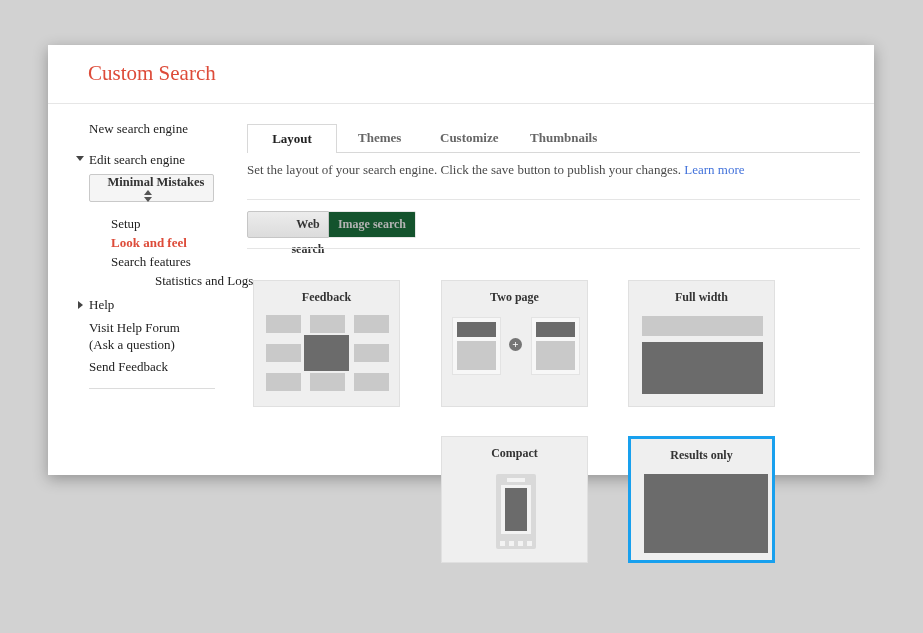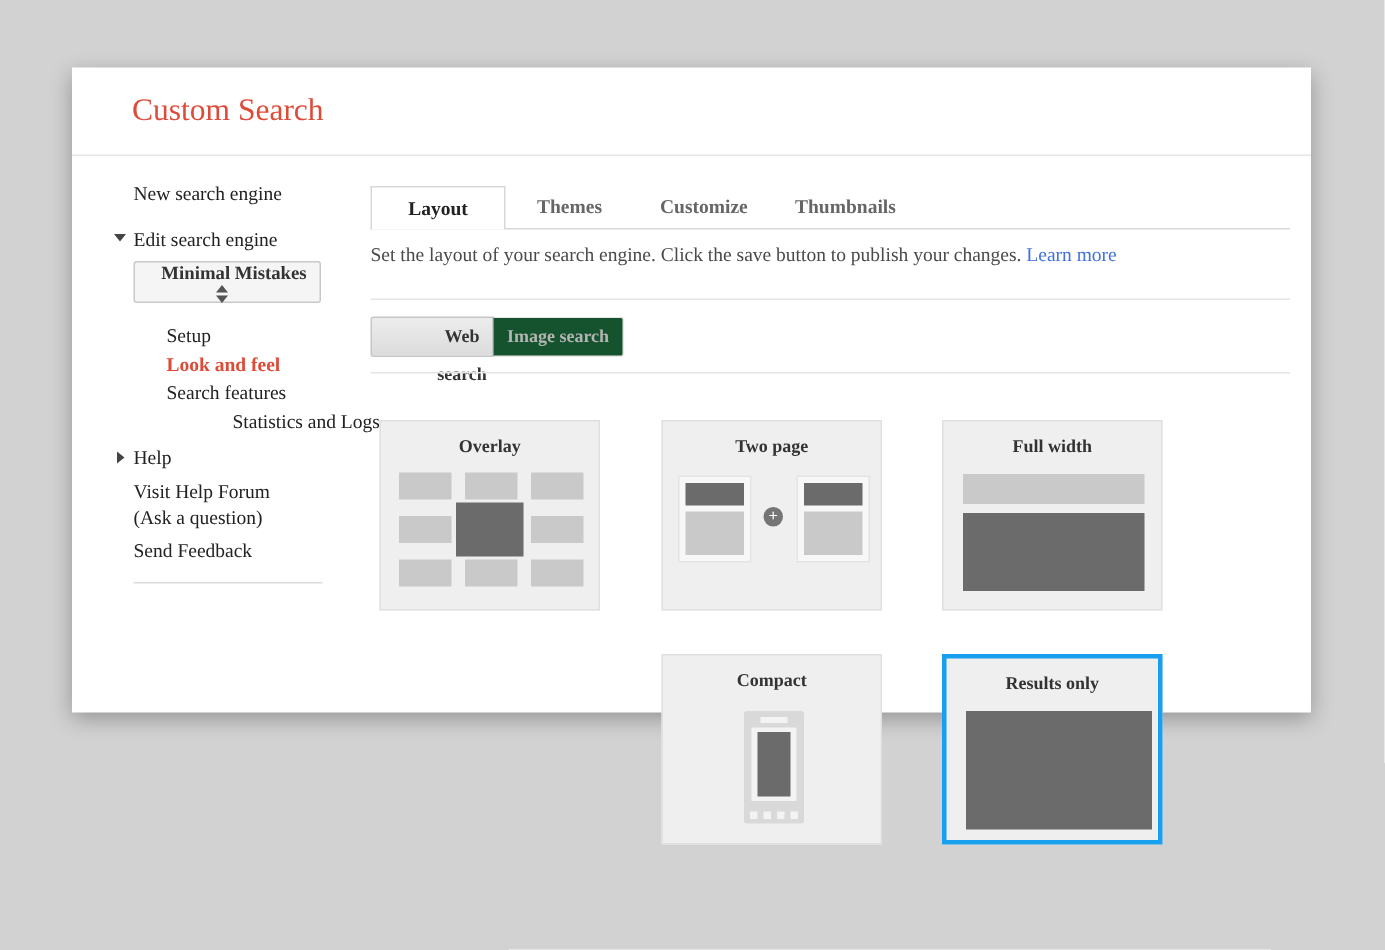--- a/index.html
+++ b/index.html
@@ -143,21 +143,21 @@
   </div>
 
   <div class="rule" style="top:154px;"></div>
 
   <div class="btn btn-web">Web search</div>
   <div class="btn btn-image">Image search</div>
 
   <div class="rule" style="top:203px;"></div>
 
   <div class="lcard" style="left:205px;top:235px;">
-    <div class="ttl">Overlay</div>
+    <div class="ttl">Feedback</div>
     <div>
       <div class="sh lt" style="left:12px;top:34px;width:35px;height:18px;"></div>
       <div class="sh lt" style="left:56px;top:34px;width:35px;height:18px;"></div>
       <div class="sh lt" style="left:100px;top:34px;width:35px;height:18px;"></div>
       <div class="sh lt" style="left:12px;top:63px;width:35px;height:18px;"></div>
       <div class="sh lt" style="left:56px;top:63px;width:35px;height:18px;"></div>
       <div class="sh lt" style="left:100px;top:63px;width:35px;height:18px;"></div>
       <div class="sh lt" style="left:12px;top:92px;width:35px;height:18px;"></div>
       <div class="sh lt" style="left:56px;top:92px;width:35px;height:18px;"></div>
       <div class="sh lt" style="left:100px;top:92px;width:35px;height:18px;"></div>

